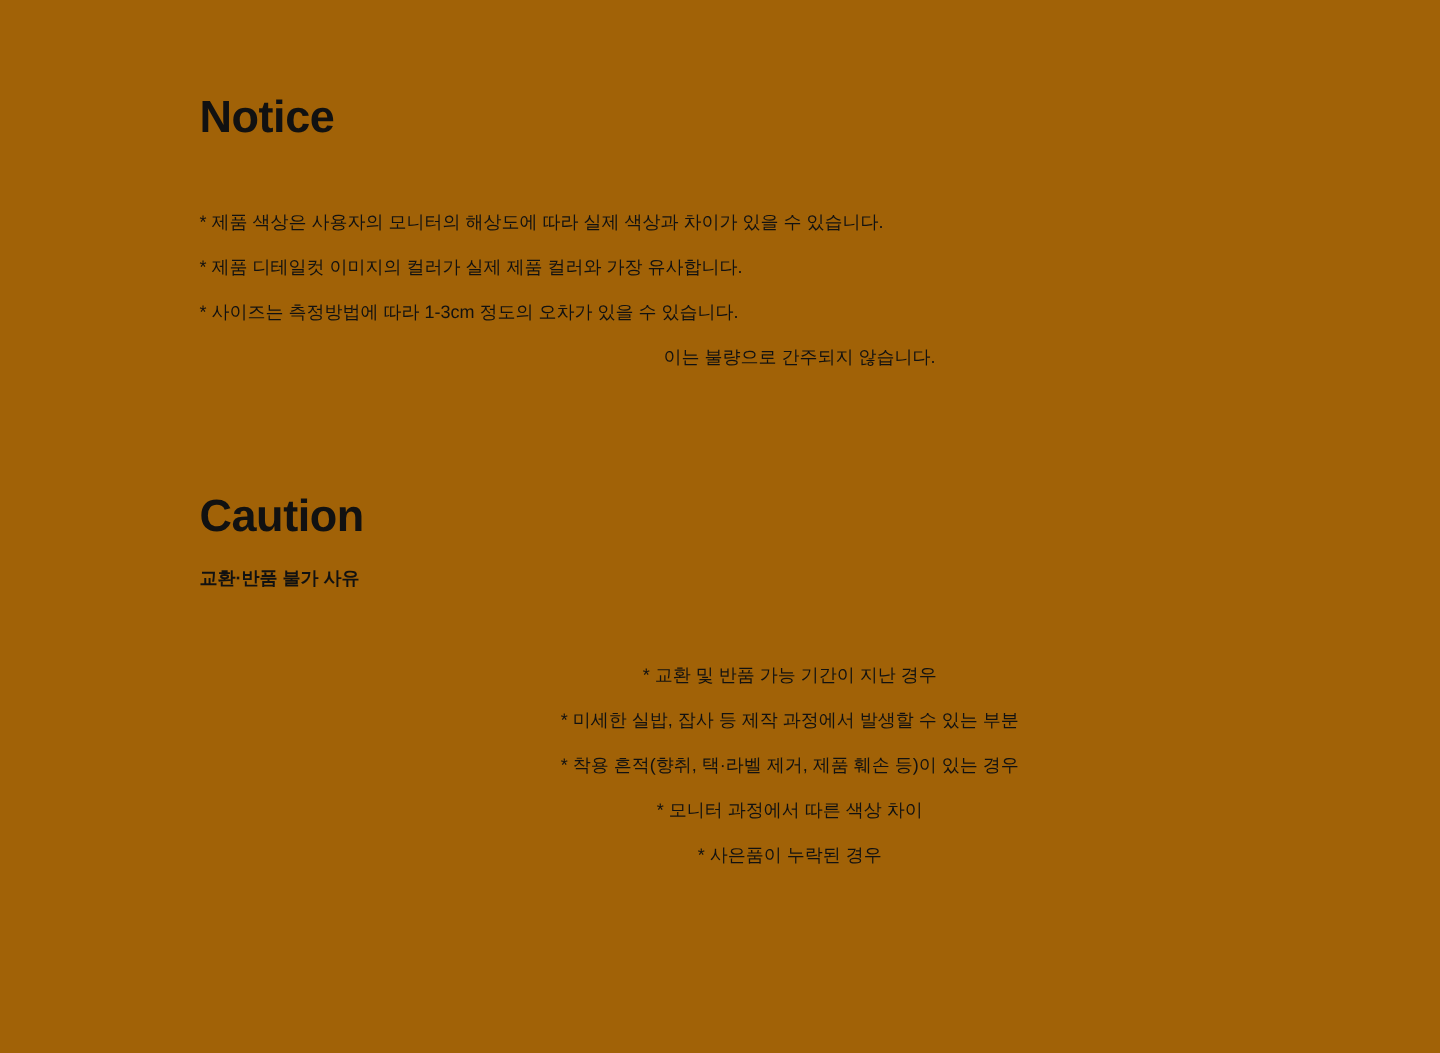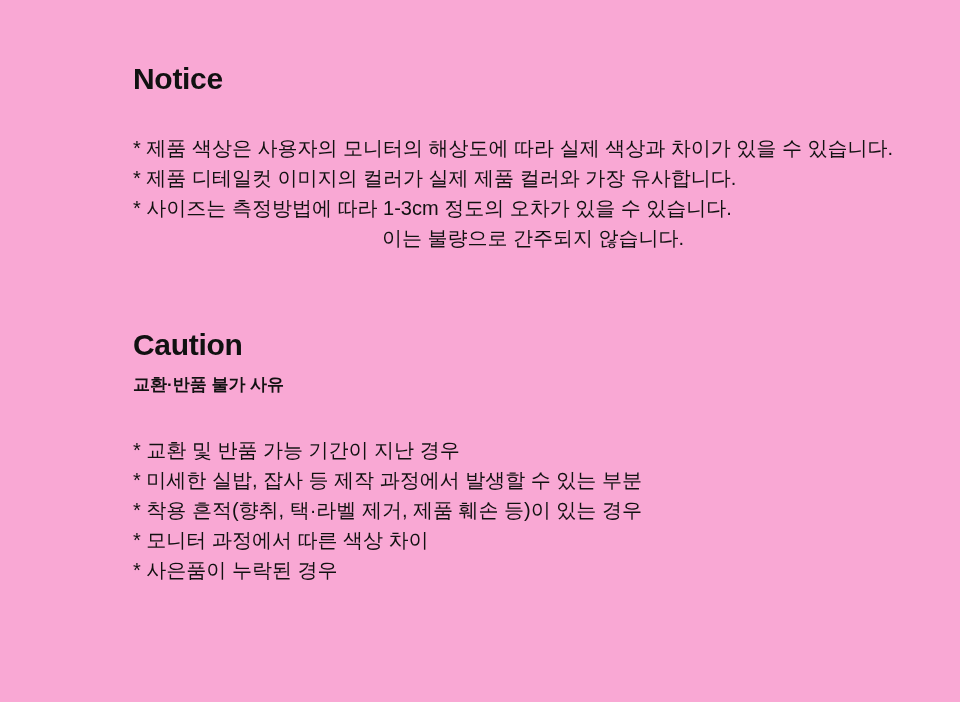--- a/index.html
+++ b/index.html
@@ -4,61 +4,62 @@
 <style>
   html, body {
     margin: 0;
     padding: 0;
     background: #ffffff;
   }
   .page {
     position: relative;
     width: 960px;
     height: 702px;
-    background: #f9a8d4;
+    background: #a16207;
     overflow: hidden;
     box-sizing: border-box;
     padding: 63px 40px 0 133px;
     font-family: "Liberation Sans", "DejaVu Sans", sans-serif;
     color: #111111;
   }
   .section-title {
     margin: 0;
     font-size: 30px;
     line-height: 32px;
     font-weight: 700;
     letter-spacing: -0.3px;
     color: #111111;
   }
   .text-list {
     margin-top: 38px;
-    font-size: 20px;
+    font-size: 12px;
     line-height: 30px;
     font-weight: 400;
     color: #111111;
   }
   .text-line {
     white-space: nowrap;
   }
   .text-line.cont-line {
     padding-left: 13px;
     text-align: center;
   }
   .caution-section {
     margin-top: 76px;
   }
   .sub-title {
     margin-top: 14px;
-    font-size: 17px;
+    font-size: 12px;
     line-height: 20px;
     font-weight: 700;
     color: #111111;
   }
   .caution-section .text-list {
     margin-top: 40px;
+    text-align: center;
   }
 </style>
 </head>
 <body>
 
 <div class="page">
 
   <section class="notice-section">
     <h1 class="section-title">Notice</h1>
 

